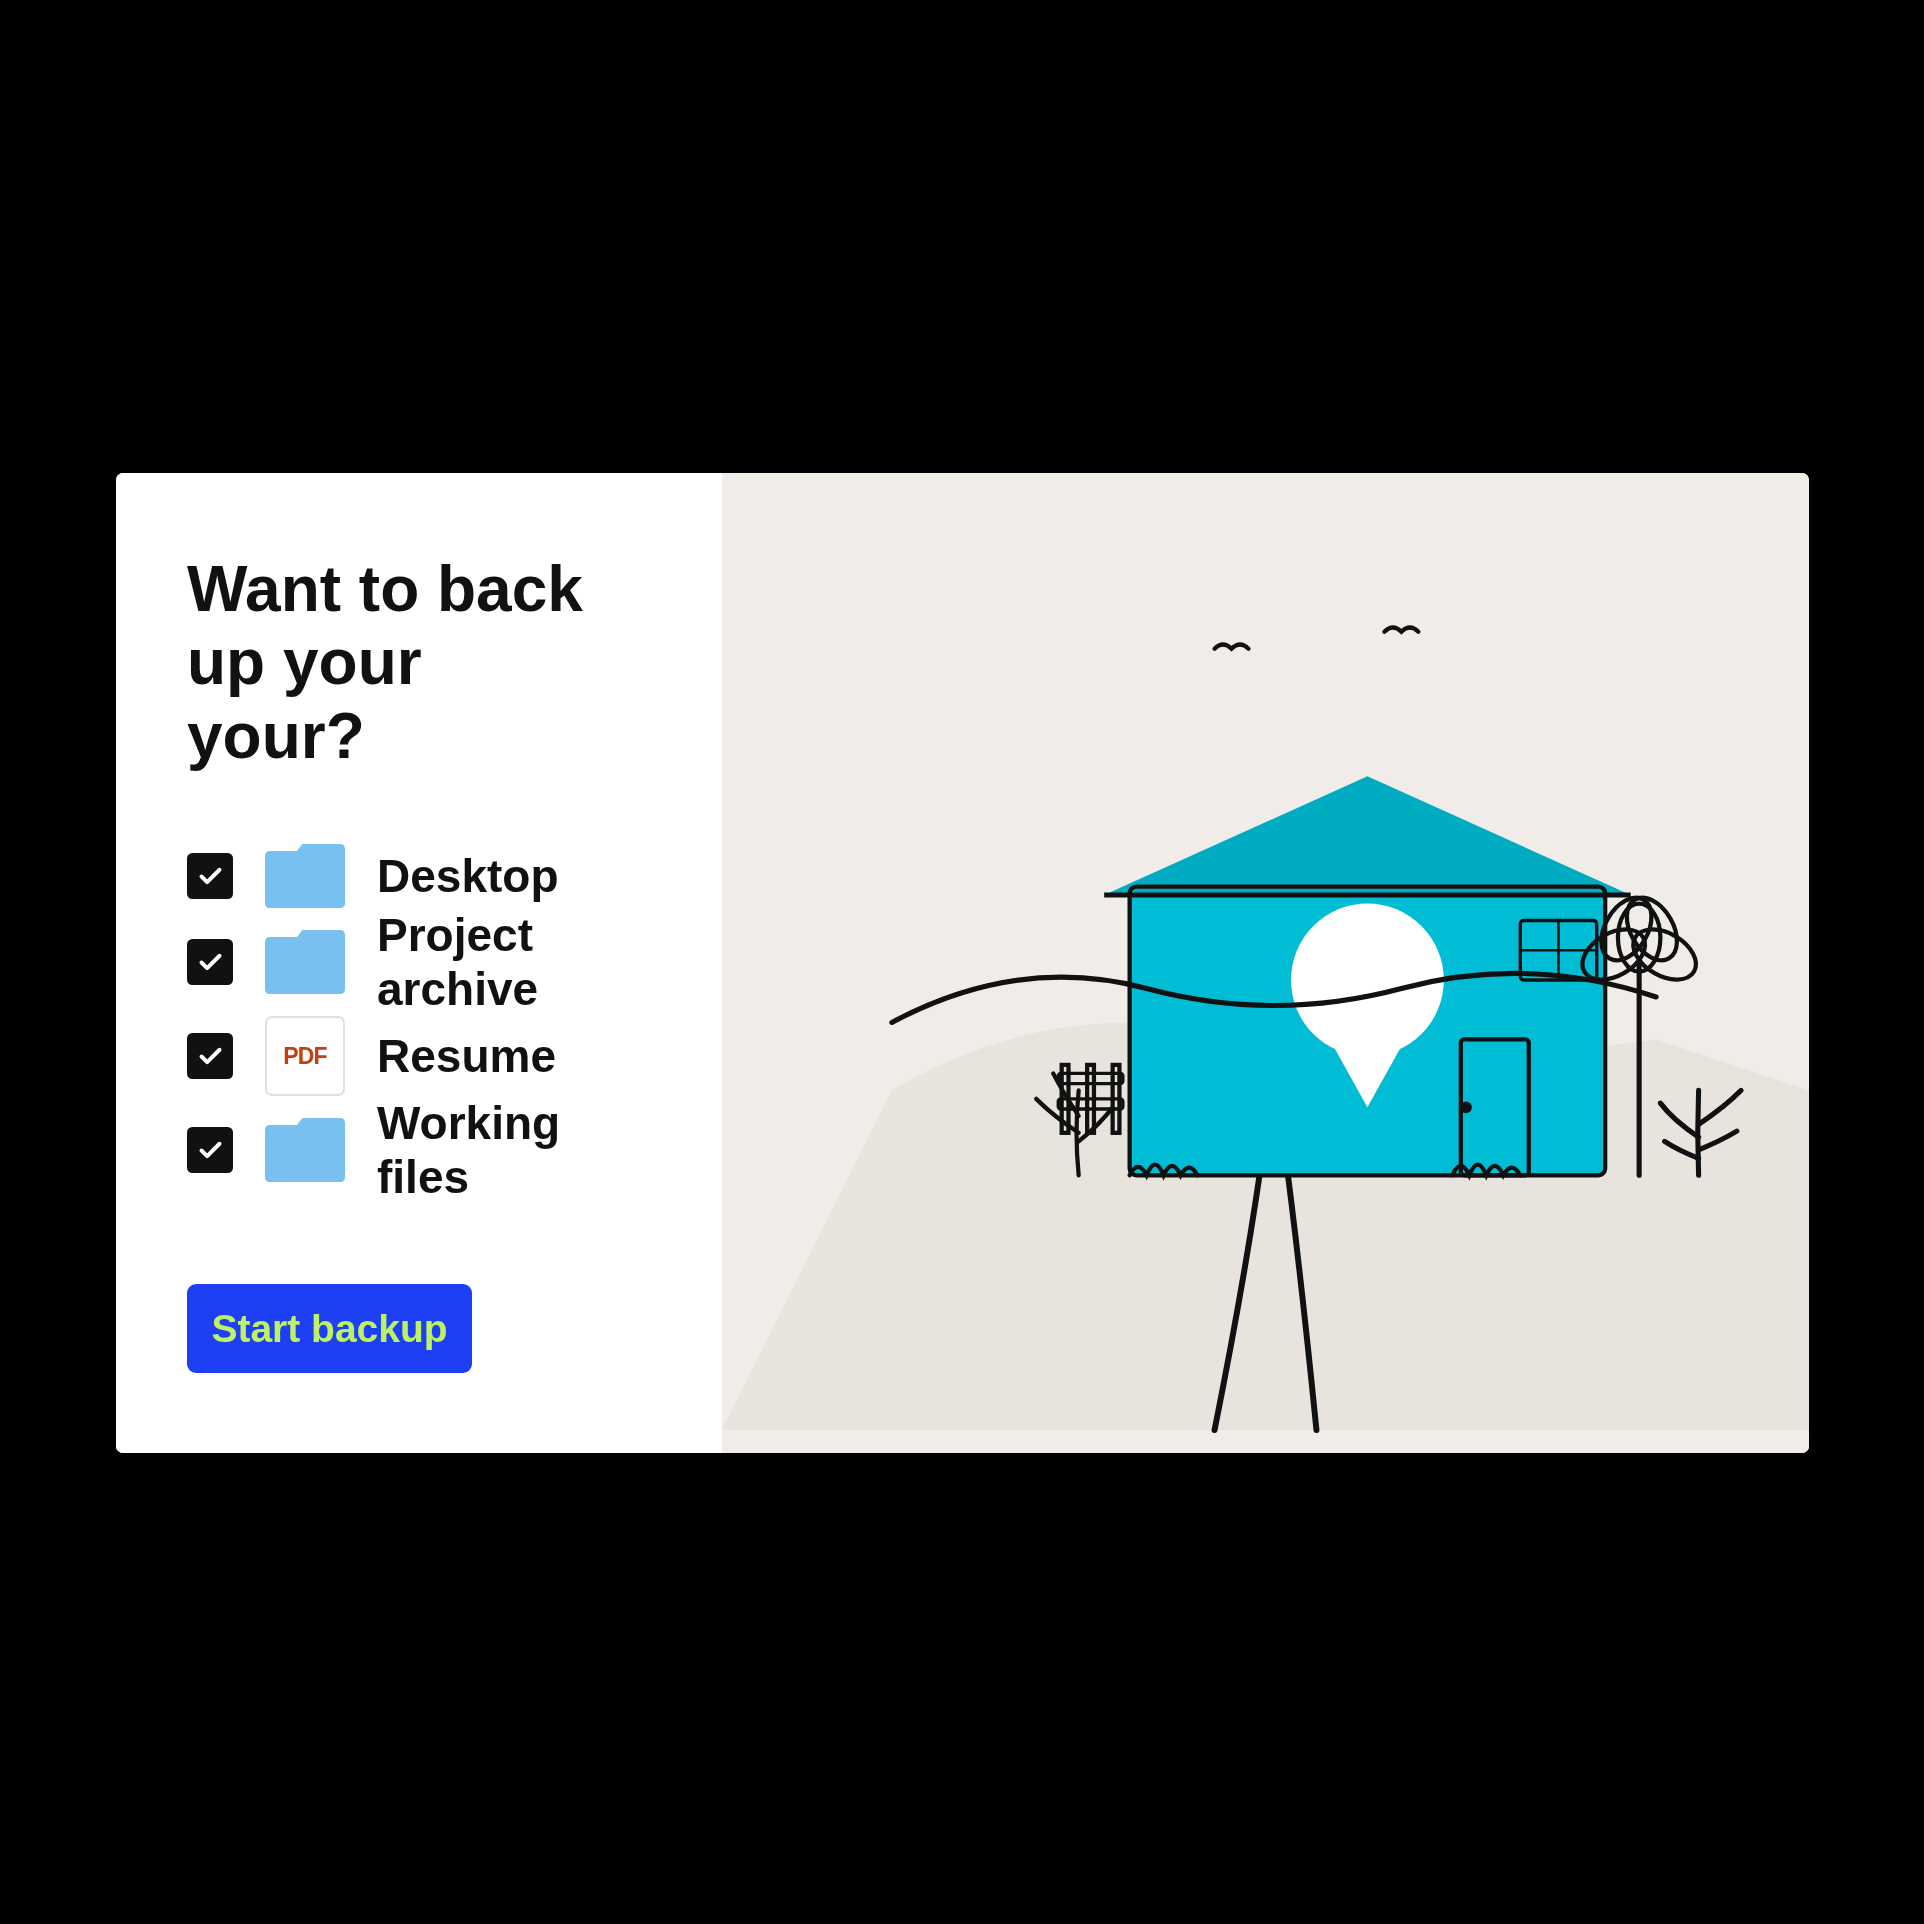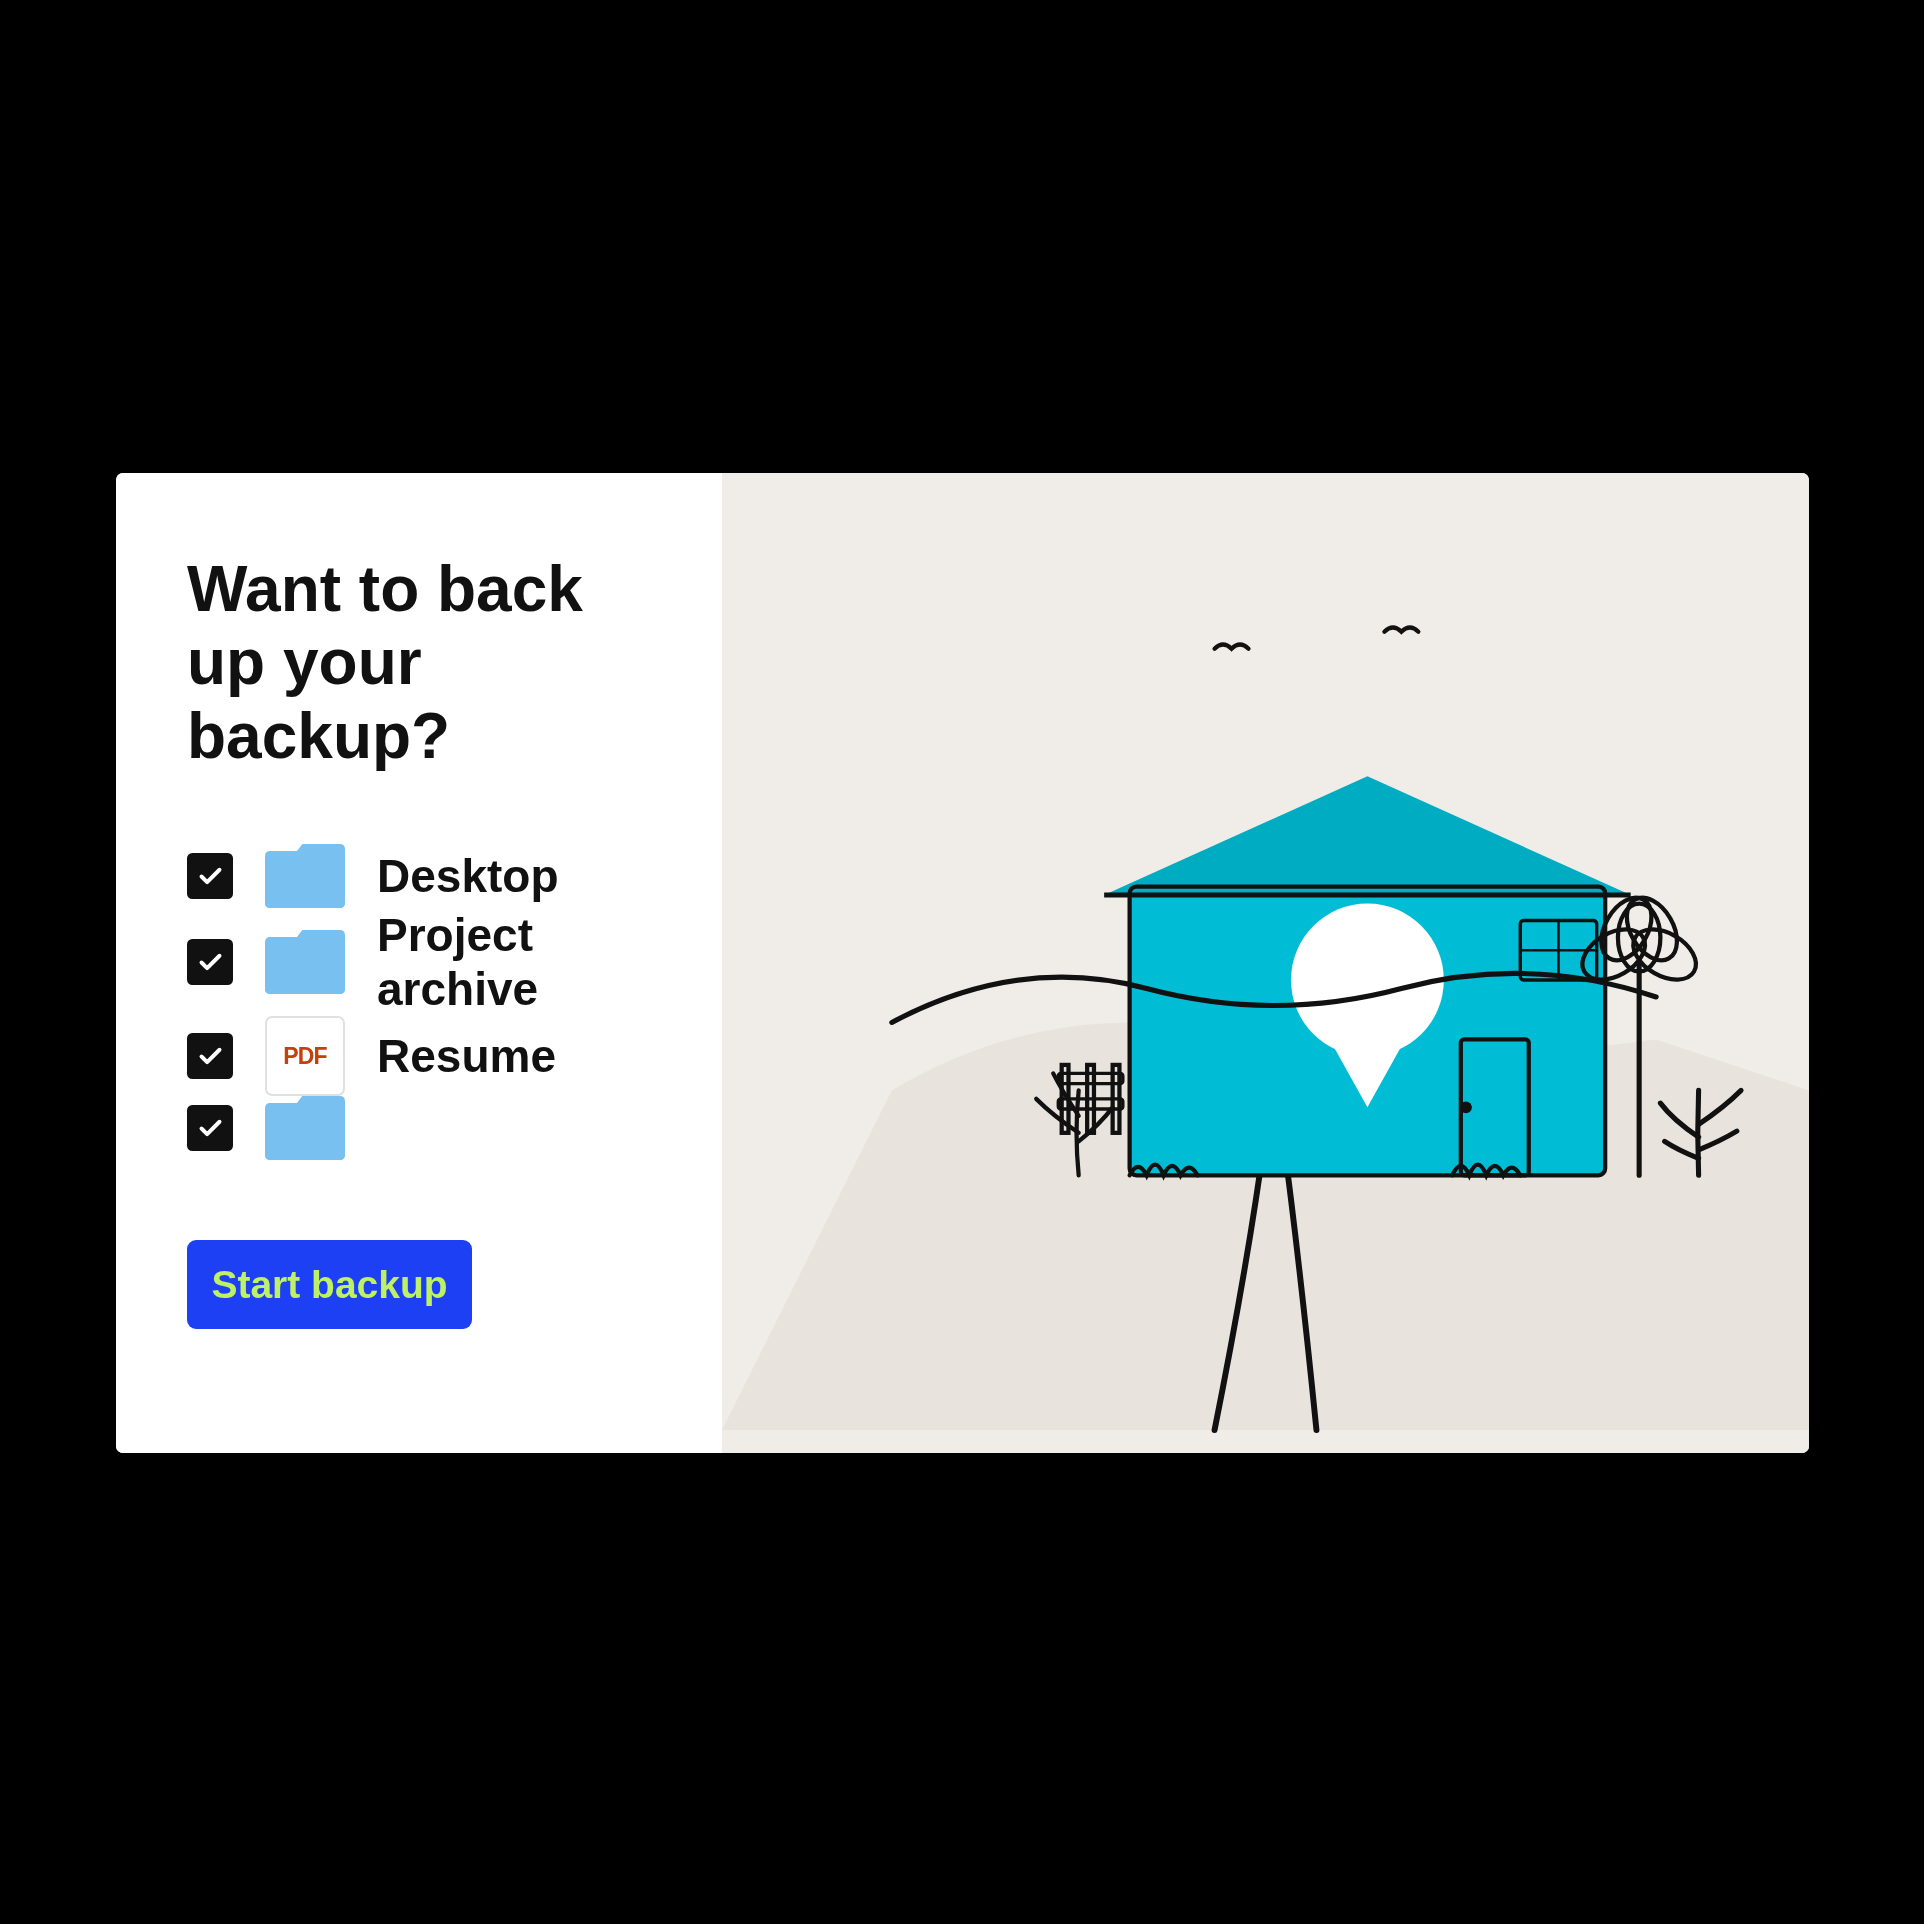--- a/index.html
+++ b/index.html
@@ -141,21 +141,21 @@
   </style>
 </head>
 <body>
 
 <div class="screen-wrapper">
   <div class="card">
 
     <div class="left-panel">
       <div class="heading">
         <span>Want to back up your</span><br>
-        <span>backup?</span>
+        <span>your?</span>
       </div>
 
       <div class="file-list">
 
         <div class="file-item">
           <div class="checkbox">
             <svg viewBox="0 0 24 24" fill="none">
               <polyline points="4,12 9,17 20,6" stroke="white" stroke-width="3.5" stroke-linecap="round" stroke-linejoin="round"></polyline>
             </svg>
           </div>
@@ -194,20 +194,21 @@
         <div class="file-item">
           <div class="checkbox">
             <svg viewBox="0 0 24 24" fill="none">
               <polyline points="4,12 9,17 20,6" stroke="white" stroke-width="3.5" stroke-linecap="round" stroke-linejoin="round"></polyline>
             </svg>
           </div>
           <svg class="folder-icon" viewBox="0 0 90 72">
             <path d="M0 14 Q0 8 6 8 L36 8 L42 0 L84 0 Q90 0 90 6 L90 66 Q90 72 84 72 L6 72 Q0 72 0 66 Z" fill="#78c0f0"></path>
             <rect x="0" y="20" width="90" height="52" rx="6" fill="#78c0f0"></rect>
           </svg>
+          <span class="file-name">Working files</span>
         </div>
 
       </div>
 
       <button class="start-backup-btn">
         <span>Start backup</span>
       </button>
     </div>
 
     <div class="right-panel">

